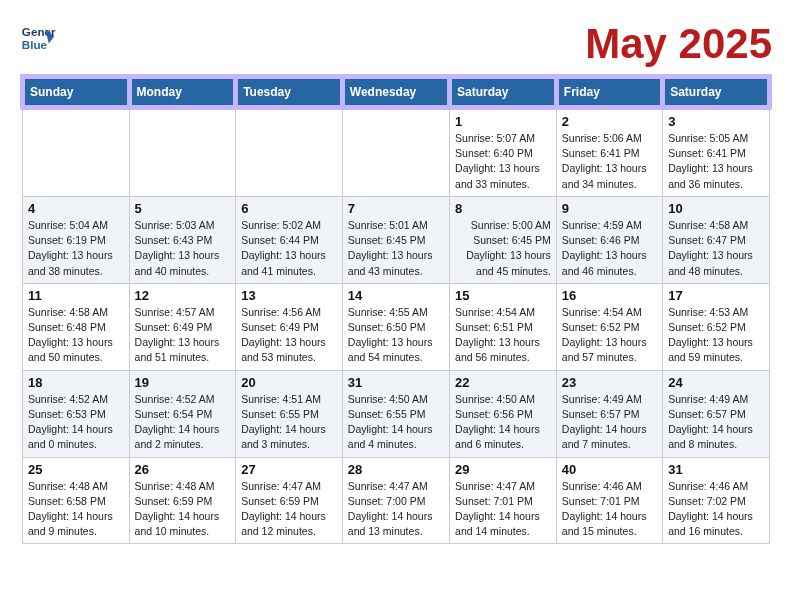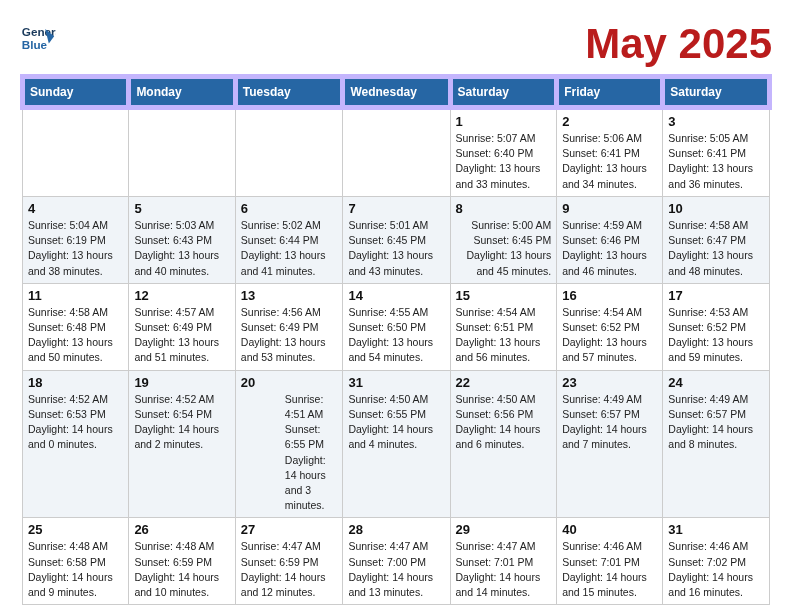--- a/index.html
+++ b/index.html
@@ -247,21 +247,21 @@
         </td>
         <td>
           <span class="day-number">19</span>
           <div class="day-info" style="white-space: pre-line;">Sunrise: 4:52 AM
 Sunset: 6:54 PM
 Daylight: 14 hours
 and 2 minutes.</div>
         </td>
         <td>
           <span class="day-number">20</span>
-          <div class="day-info" style="white-space: pre-line; margin-left: 44px;">Sunrise: 4:51 AM
+          <div class="day-info" style="white-space: pre-line;">Sunrise: 4:51 AM
 Sunset: 6:55 PM
 Daylight: 14 hours
 and 3 minutes.</div>
         </td>
         <td>
           <span class="day-number">31</span>
           <div class="day-info" style="white-space: pre-line;">Sunrise: 4:50 AM
 Sunset: 6:55 PM
 Daylight: 14 hours
 and 4 minutes.</div>

